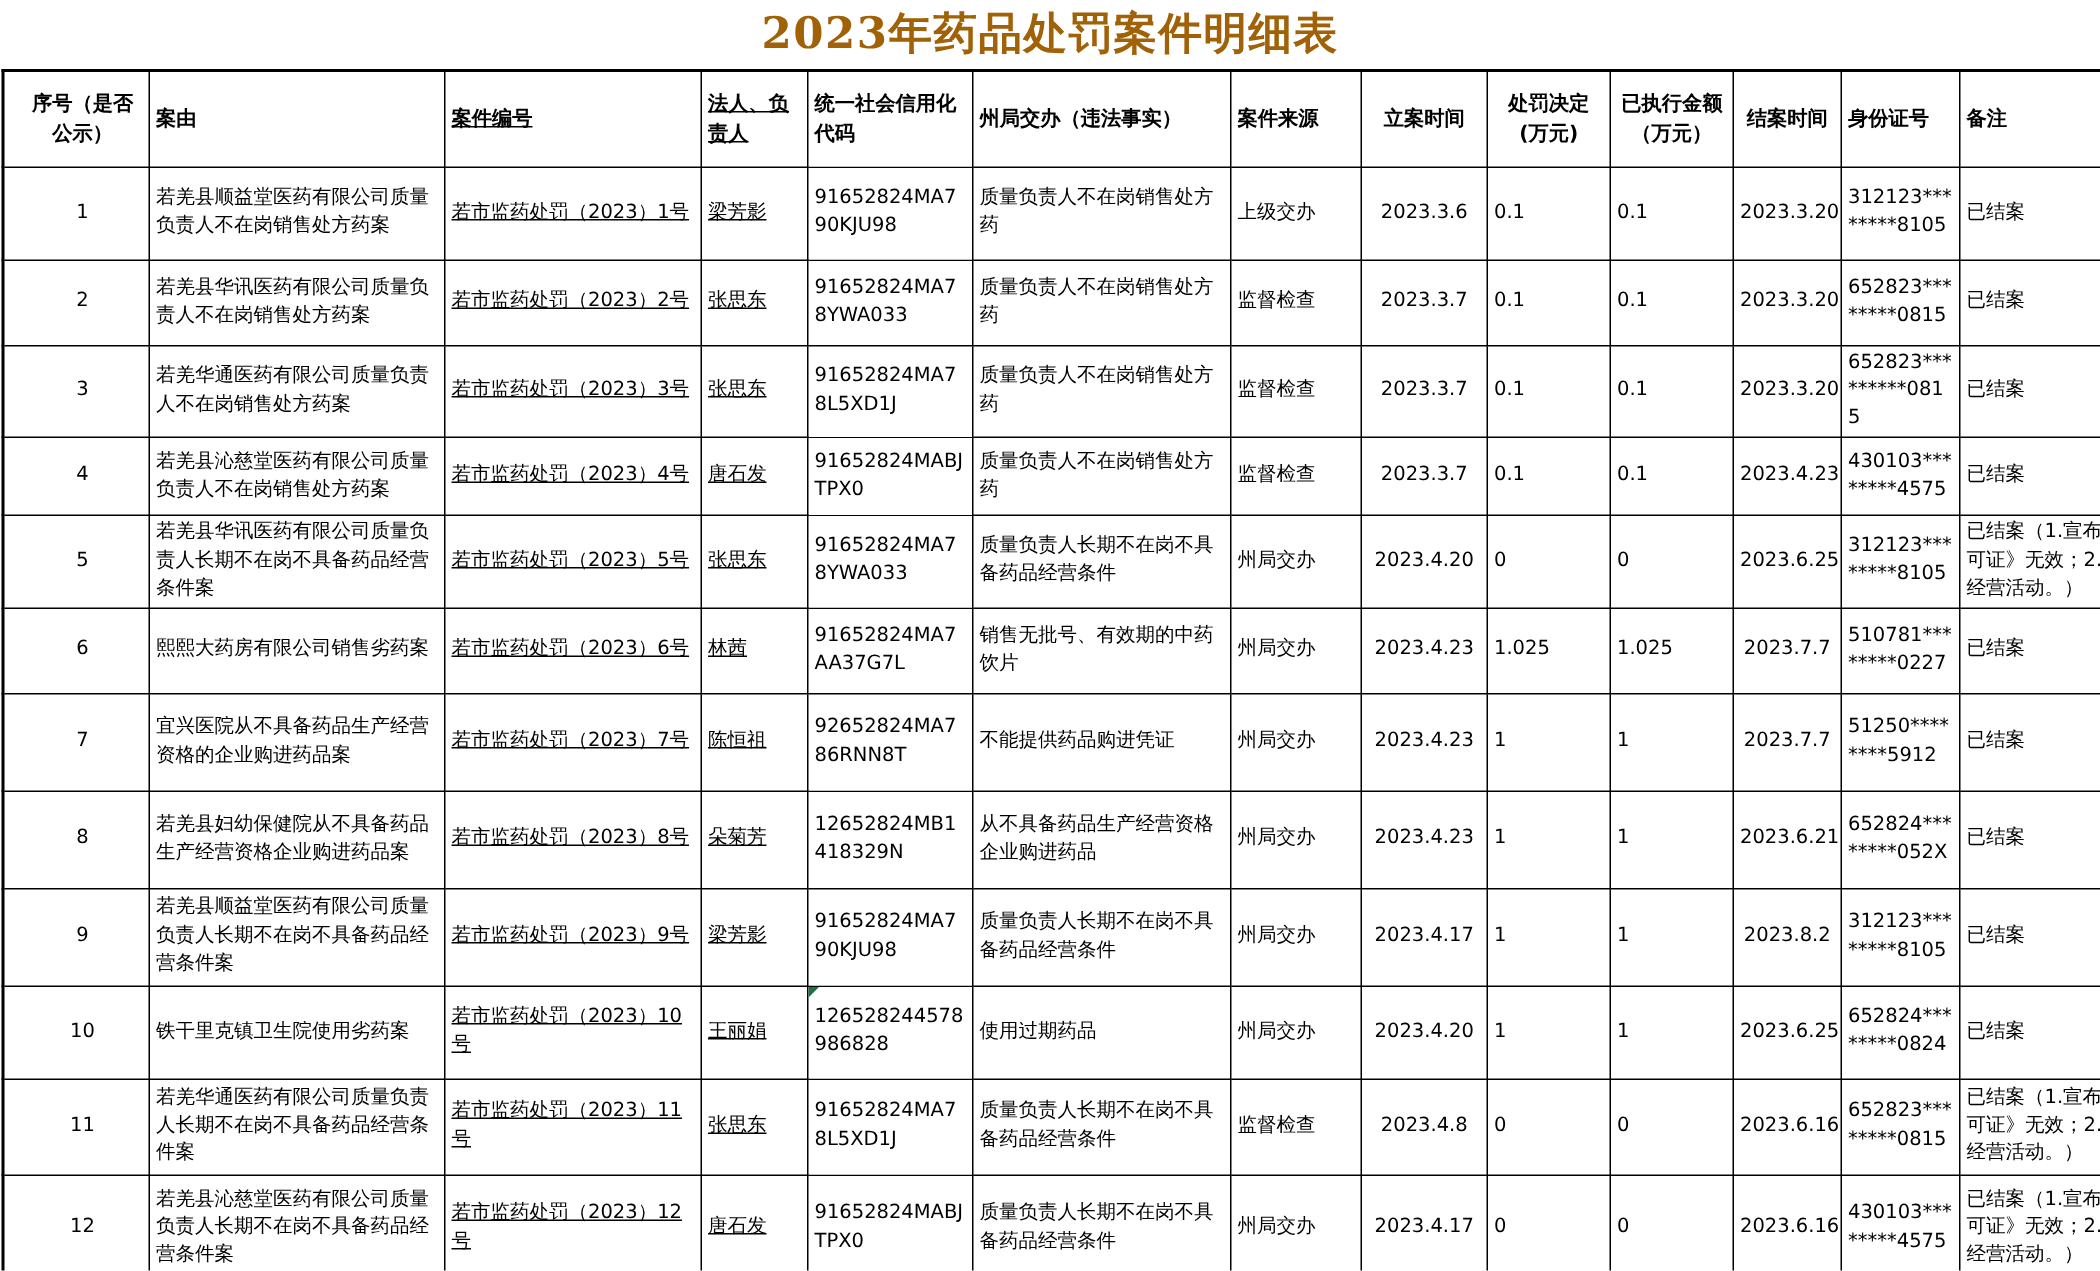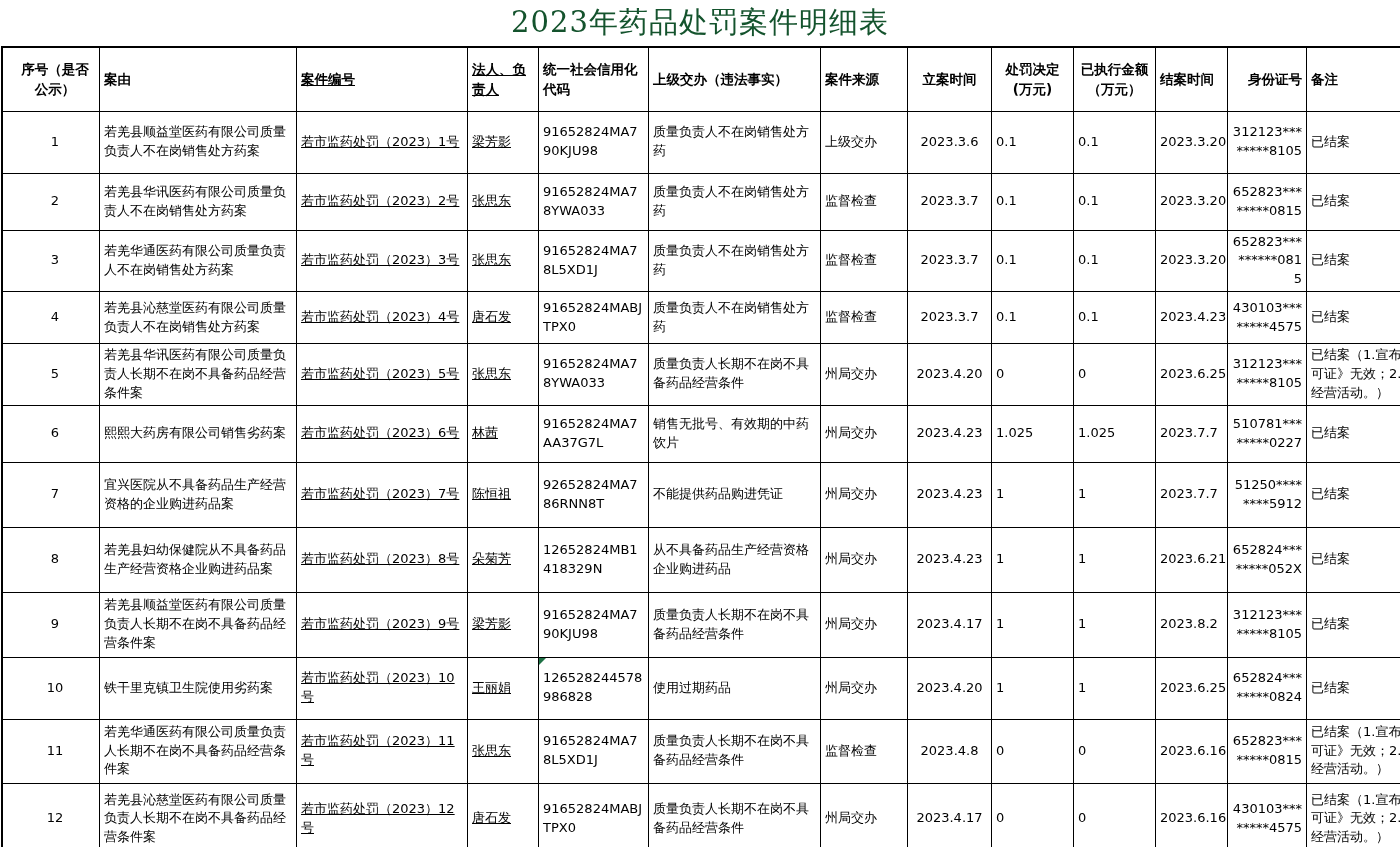--- a/index.html
+++ b/index.html
@@ -7,21 +7,21 @@
     width:1400px;height:847px;overflow:hidden;
     font-family:"DejaVu Sans","Liberation Sans",sans-serif;
     color:#000;
   }
   .page{width:1400px;height:847px;background:#fff;}
   .title-bar{
     height:46px;display:flex;align-items:center;justify-content:center;
   }
   .doc-title{
     font-family:"DejaVu Serif","Liberation Serif",serif;
-    font-weight:normal;font-size:29px;letter-spacing:1px;color:#14532d;
+    font-weight:bold;font-size:29px;letter-spacing:1px;color:#a16207;
   }
   table.main{
     width:1398px;margin-left:1px;
     border-collapse:collapse;table-layout:fixed;
     border:2px solid #000;
   }
   th,td{
     border:1px solid #000;
     padding:2px 4px;
     font-size:13px;line-height:1.45;
@@ -38,22 +38,22 @@
   .col-no{width:80px;text-align:center;padding-left:12px;}
   .col-cause{width:188px;text-align:left;}
   .col-case_no{width:162px;text-align:left;text-decoration:underline;}
   .col-person{width:62px;text-align:left;text-decoration:underline;}
   .col-credit_code{width:101px;text-align:left;word-break:break-all;position:relative;margin-left:44px;}
   .col-nature{width:163px;text-align:left;}
   .col-source{width:78px;text-align:left;}
   .col-filed{width:75px;text-align:center;}
   .col-penalty{width:73px;}
   .col-executed{width:73px;}
-  .col-closed{width:63px;text-align:left;}
-  .col-id_no{width:70px;text-align:right;word-break:break-all;}
+  .col-closed{width:63px;text-align:center;}
+  .col-id_no{width:70px;text-align:left;word-break:break-all;}
   .col-remark{width:173px;text-align:left;}
   
   tbody tr:nth-child(1){height:62px;}
   tbody tr:nth-child(2){height:57px;}
   tbody tr:nth-child(3){height:57px;}
   tbody tr:nth-child(4){height:52px;}
   tbody tr:nth-child(5){height:58px;}
   tbody tr:nth-child(6){height:57px;}
   tbody tr:nth-child(7){height:65px;}
   tbody tr:nth-child(8){height:65px;}
@@ -75,21 +75,21 @@
     <span class="doc-title">2023年药品处罚案件明细表</span>
   </div>
   <table class="main">
     <thead>
       <tr>
           <th class="col-no">序号（是否公示）</th>
           <th class="col-cause">案由</th>
           <th class="col-case_no">案件编号</th>
           <th class="col-person">法人、负责人</th>
           <th class="col-credit_code">统一社会信用化代码</th>
-          <th class="col-nature">上级交办（违法事实）</th>
+          <th class="col-nature">州局交办（违法事实）</th>
           <th class="col-source">案件来源</th>
           <th class="col-filed">立案时间</th>
           <th class="col-penalty">处罚决定(万元)</th>
           <th class="col-executed">已执行金额（万元）</th>
           <th class="col-closed">结案时间</th>
           <th class="col-id_no">身份证号</th>
           <th class="col-remark">备注</th>
         </tr>
     </thead>
     <tbody>

